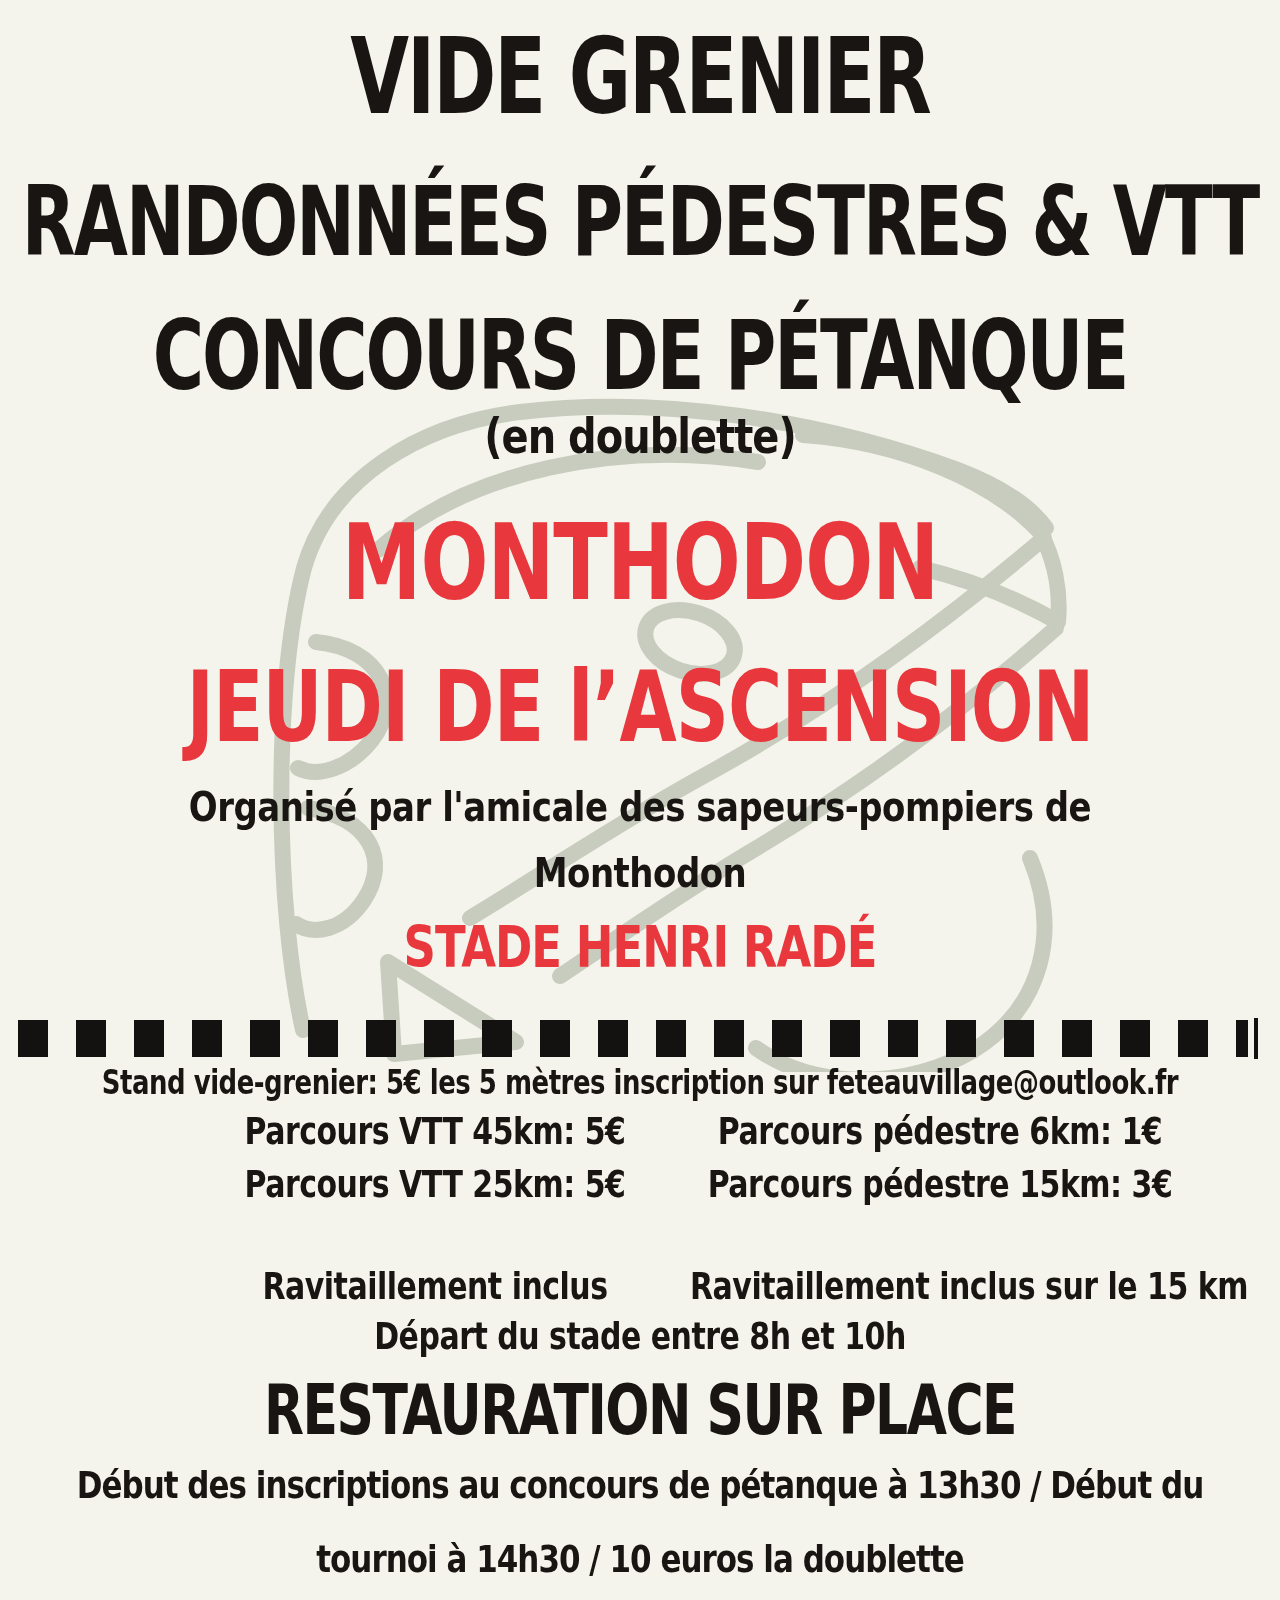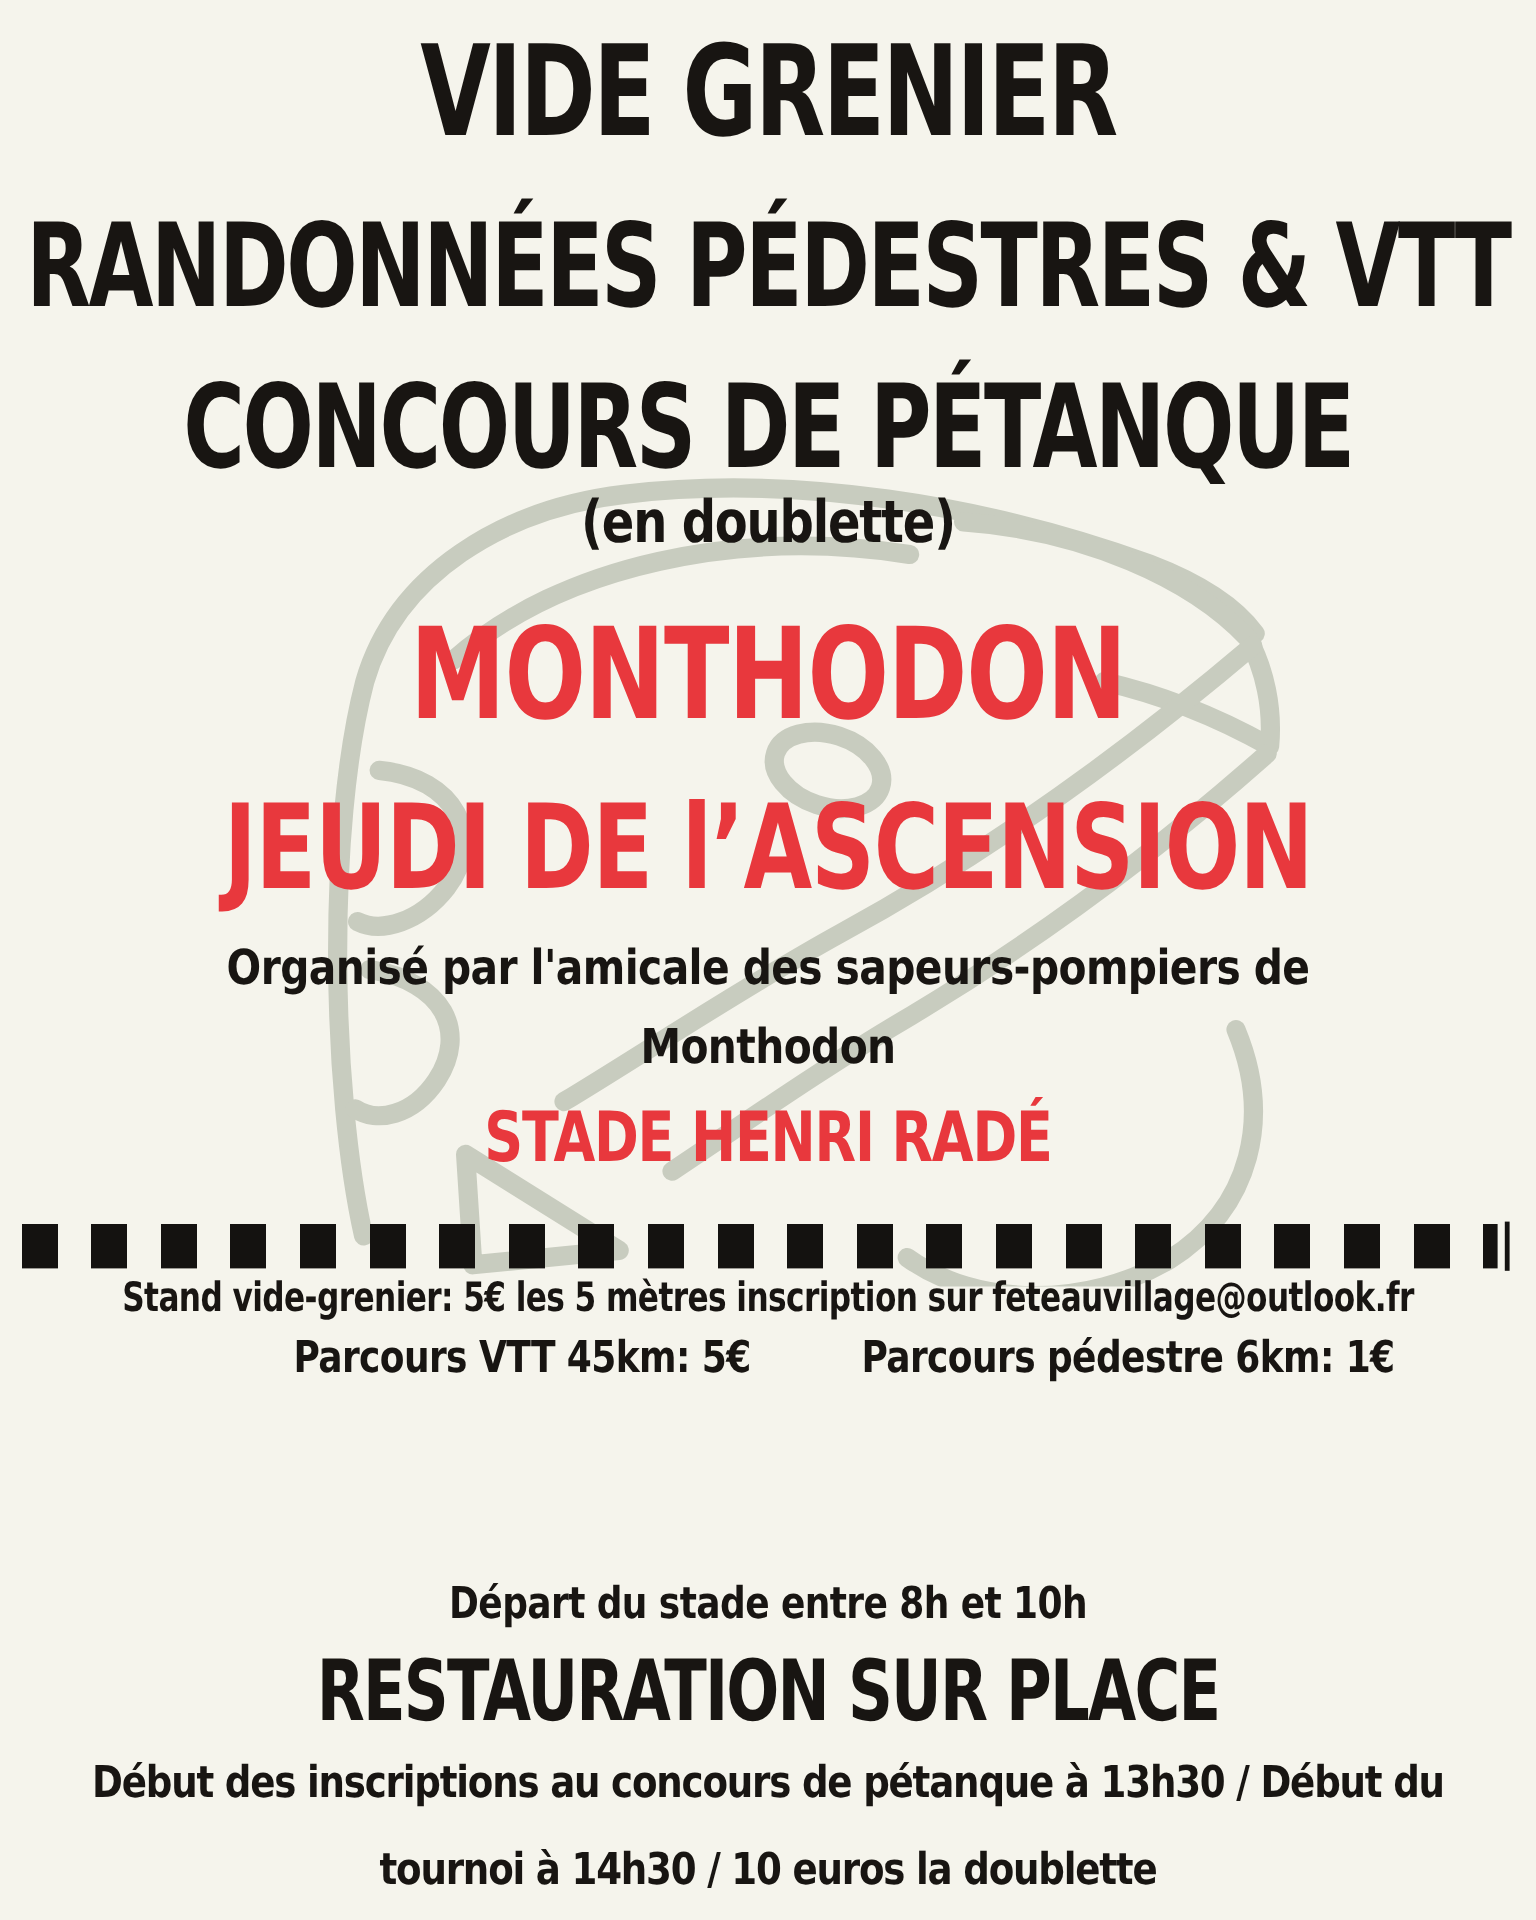--- a/index.html
+++ b/index.html
@@ -86,18 +86,26 @@
 
   <div class="divider"></div>
   <div class="divider-end"></div>
 
   <div class="line stand">Stand vide-grenier: 5€ les 5 mètres inscription sur feteauvillage@outlook.fr</div>
 
   <div class="fee-row fr1">
     <span class="fee-cell fee-left">Parcours VTT 45km: 5€</span>
     <span class="fee-cell fee-right">Parcours pédestre 6km: 1€</span>
   </div>
+  <div class="fee-row fr2">
+    <span class="fee-cell fee-left">Parcours VTT 25km: 5€</span>
+    <span class="fee-cell fee-right">Parcours pédestre 15km: 3€</span>
+  </div>
+  <div class="fee-row fr4">
+    <span class="fee-cell fee-left">Ravitaillement inclus</span>
+    <span class="fee-cell fee-right">Ravitaillement inclus sur le 15 km</span>
+  </div>
 
   <div class="line depart">Départ du stade entre 8h et 10h</div>
   <div class="line resto">RESTAURATION SUR PLACE</div>
   <div class="line petanque">Début des inscriptions au concours de pétanque à 13h30 / Début du tournoi à 14h30 / 10 euros la doublette</div>
 
 </div>
 
 </body></html>

